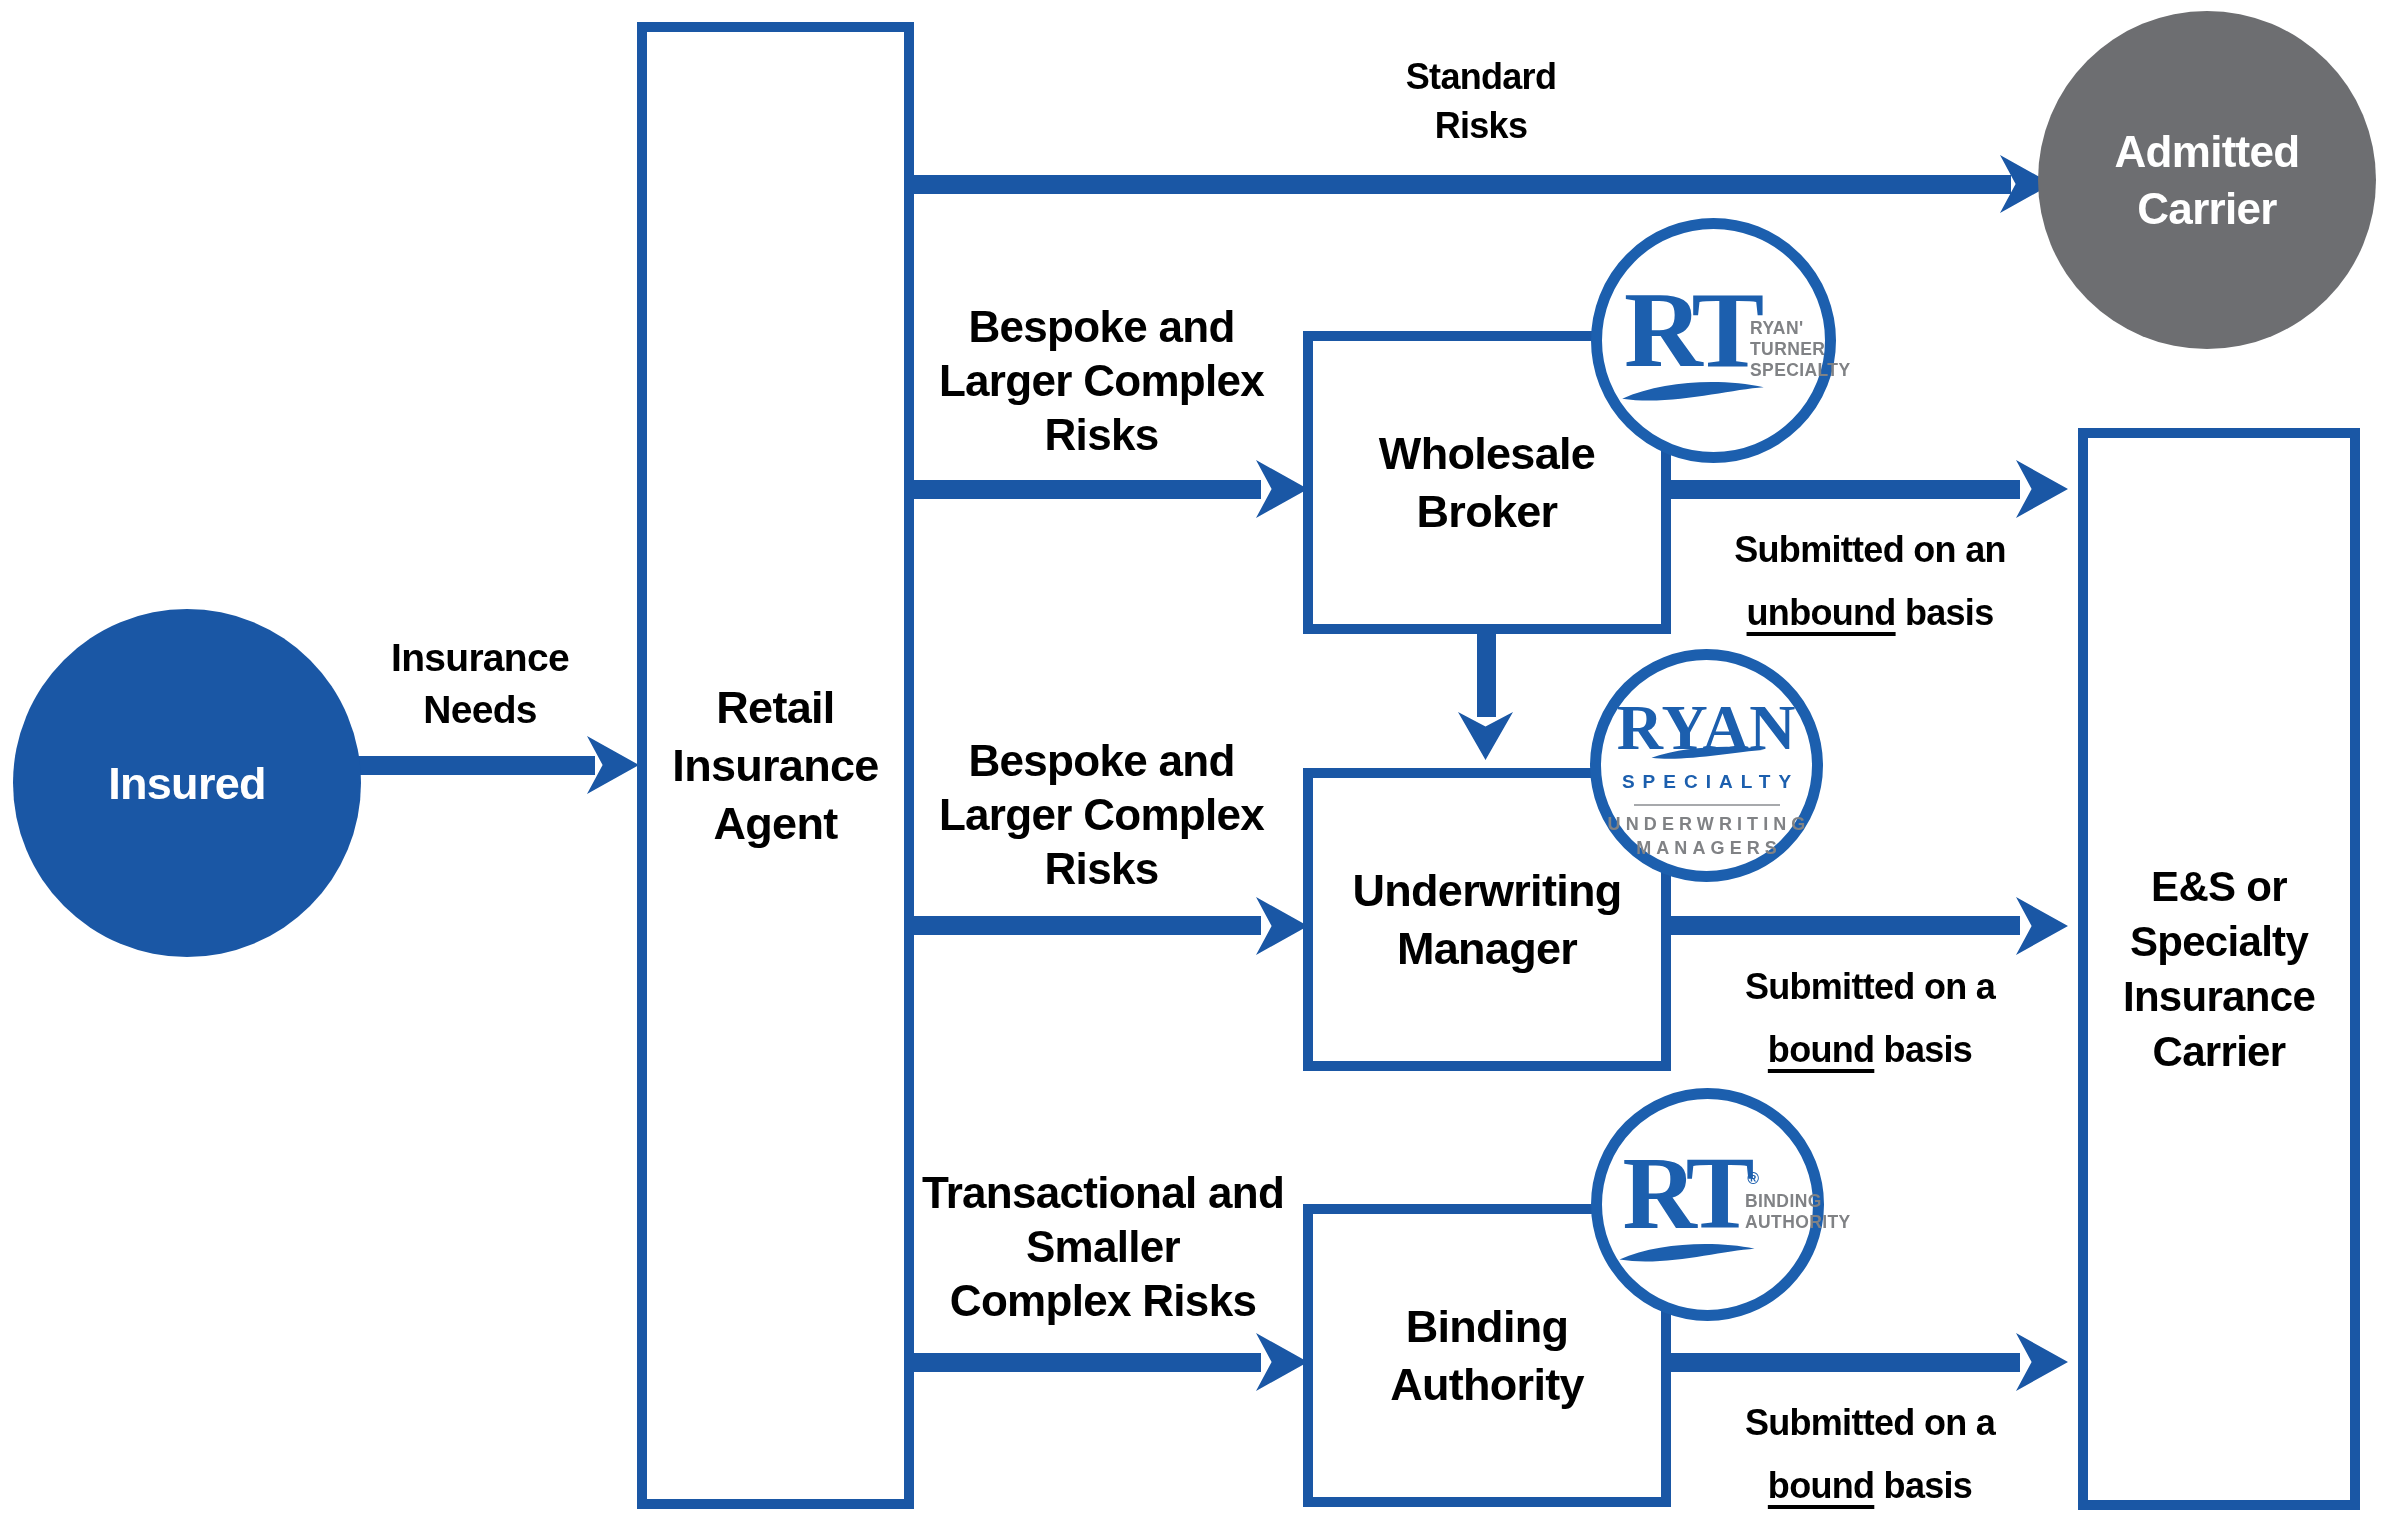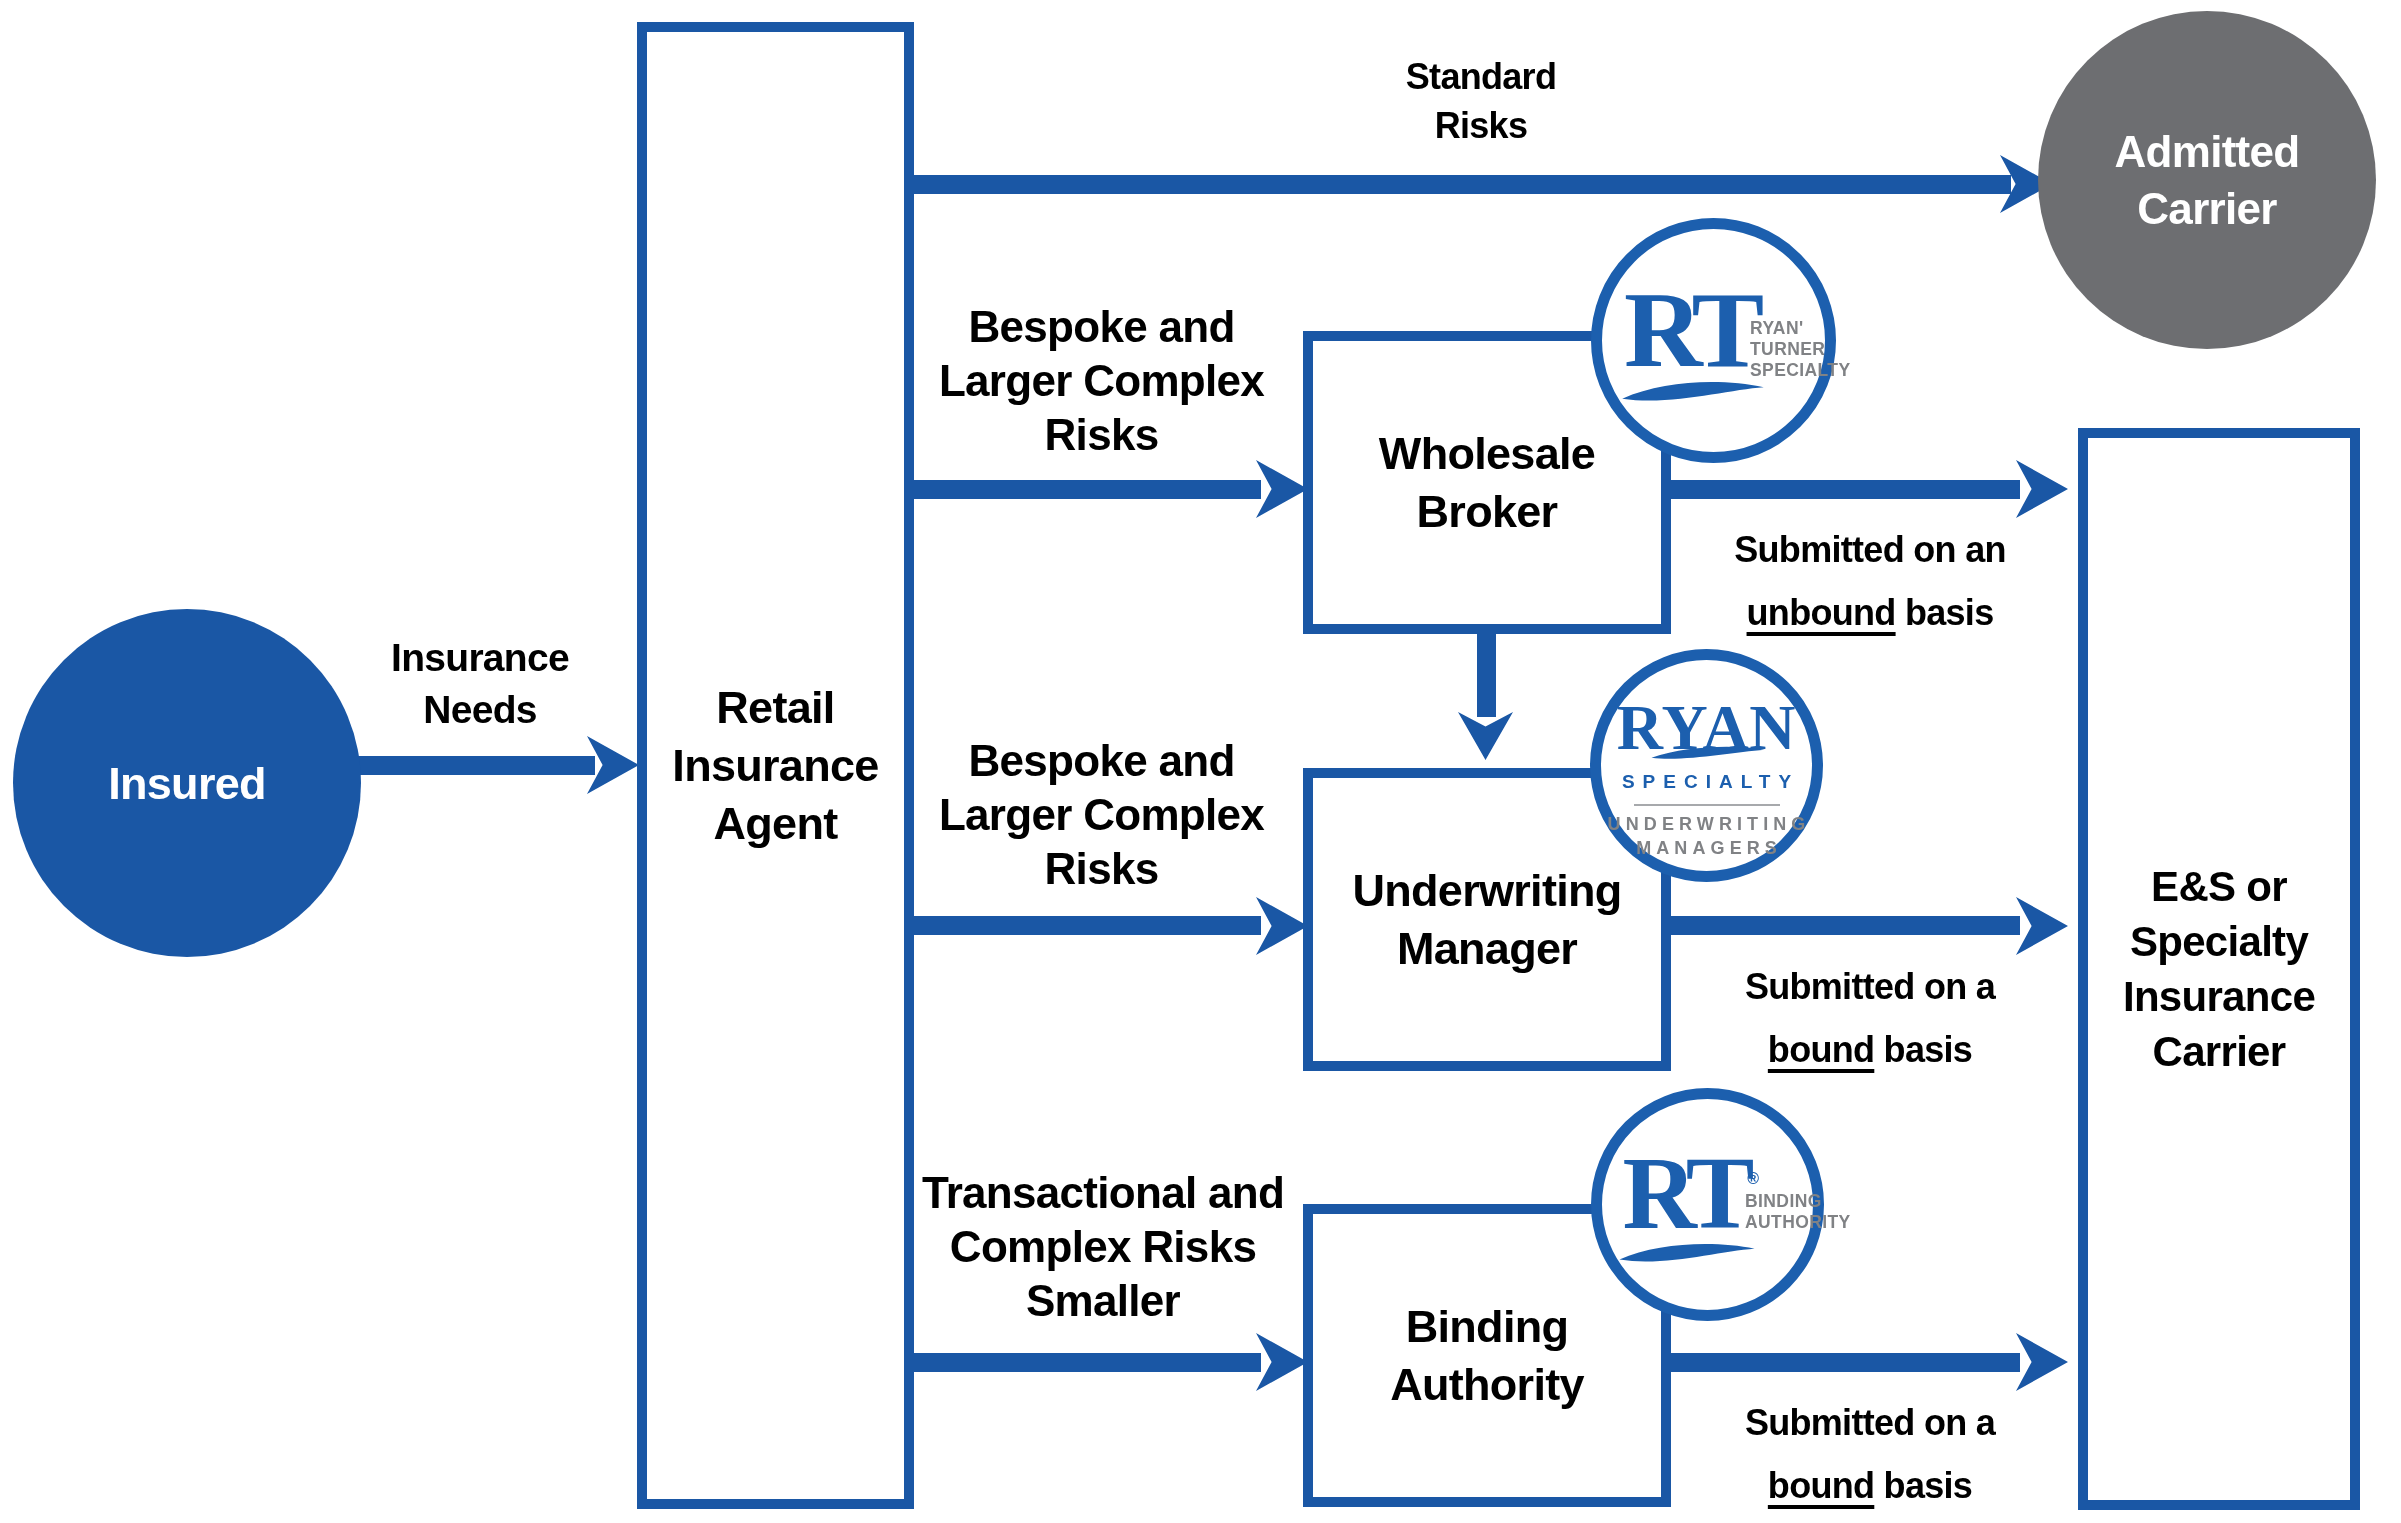--- a/index.html
+++ b/index.html
@@ -175,22 +175,22 @@
 
 <div class="shaft-h" style="left:1671px;top:916px;width:349px;"></div>
 <div class="head-right" style="left:2016px;top:897px;"></div>
 <div class="flow-label submitted" style="left:1688px;top:955px;width:364px;">
   <div>Submitted on a</div>
   <div><span class="uword">bound</span><span> basis</span></div>
 </div>
 
 <div class="flow-label" style="left:899px;top:1166px;width:408px;">
   <div>Transactional and</div>
+  <div>Smaller</div>
   <div>Complex Risks</div>
-  <div>Smaller</div>
 </div>
 <div class="shaft-h" style="left:912px;top:1353px;width:349px;"></div>
 <div class="head-right" style="left:1256px;top:1333px;"></div>
 
 <div class="node" style="left:1303px;top:1204px;width:368px;height:303px;">
   <div class="title">
     <div>Binding</div>
     <div>Authority</div>
   </div>
 </div>

